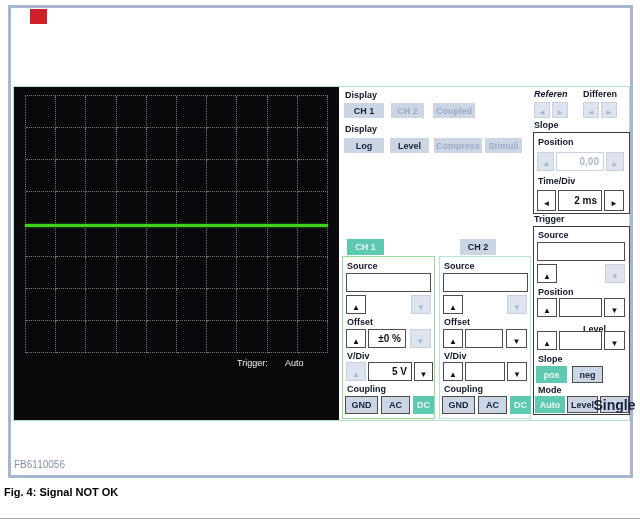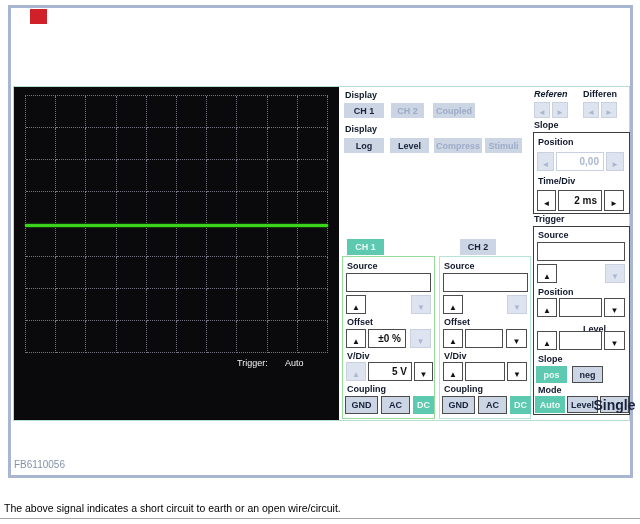--- a/index.html
+++ b/index.html
@@ -272,16 +272,16 @@
   <div class="abs fld" style="left:465px;top:362px;width:40px;height:19px;"></div>
   <div class="abs sp" style="left:507px;top:362px;width:20px;height:19px;">
       <span class="aD"></span>
     </div>
   <span class="abs lbl" style="left:444px;top:384px;">Coupling</span>
   <div class="abs btn flat bord" style="left:442px;top:396px;width:33px;height:18px;">GND</div>
   <div class="abs btn flat bord" style="left:478px;top:396px;width:29px;height:18px;">AC</div>
   <div class="abs btn teal" style="left:510px;top:396px;width:21px;height:18px;">DC</div>
 
   <span class="abs fbcode" style="left:14px;top:459px;">FB6110056</span>
-  <span class="abs cap2" style="left:4px;top:502px;">The above signal indicates a short circuit to earth or an open wire/circuit.</span>
+  <span class="abs cap1" style="left:4px;top:486px;">Fig. 4: Signal NOT OK</span>
   <div class="abs rule" style="left:0px;top:518px;width:640px;height:1px;"></div>
 
 </div>
 
 </body></html>

